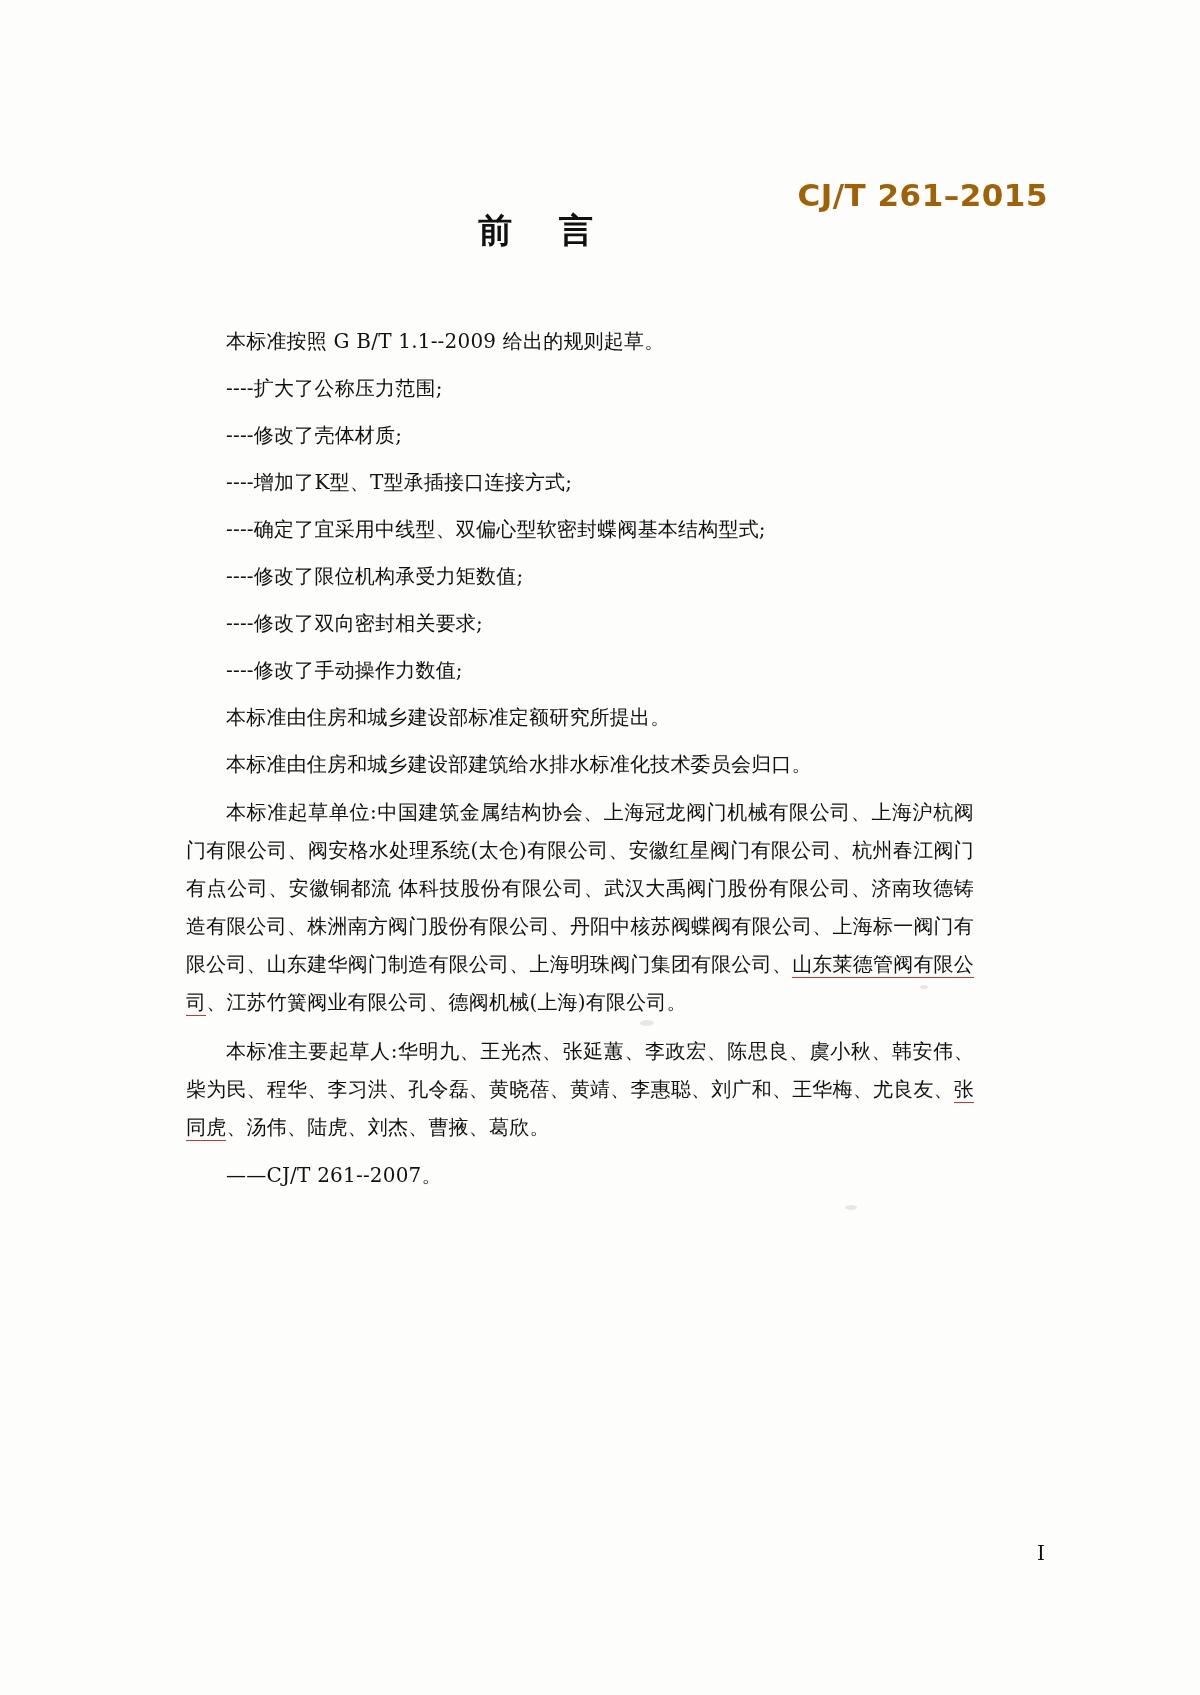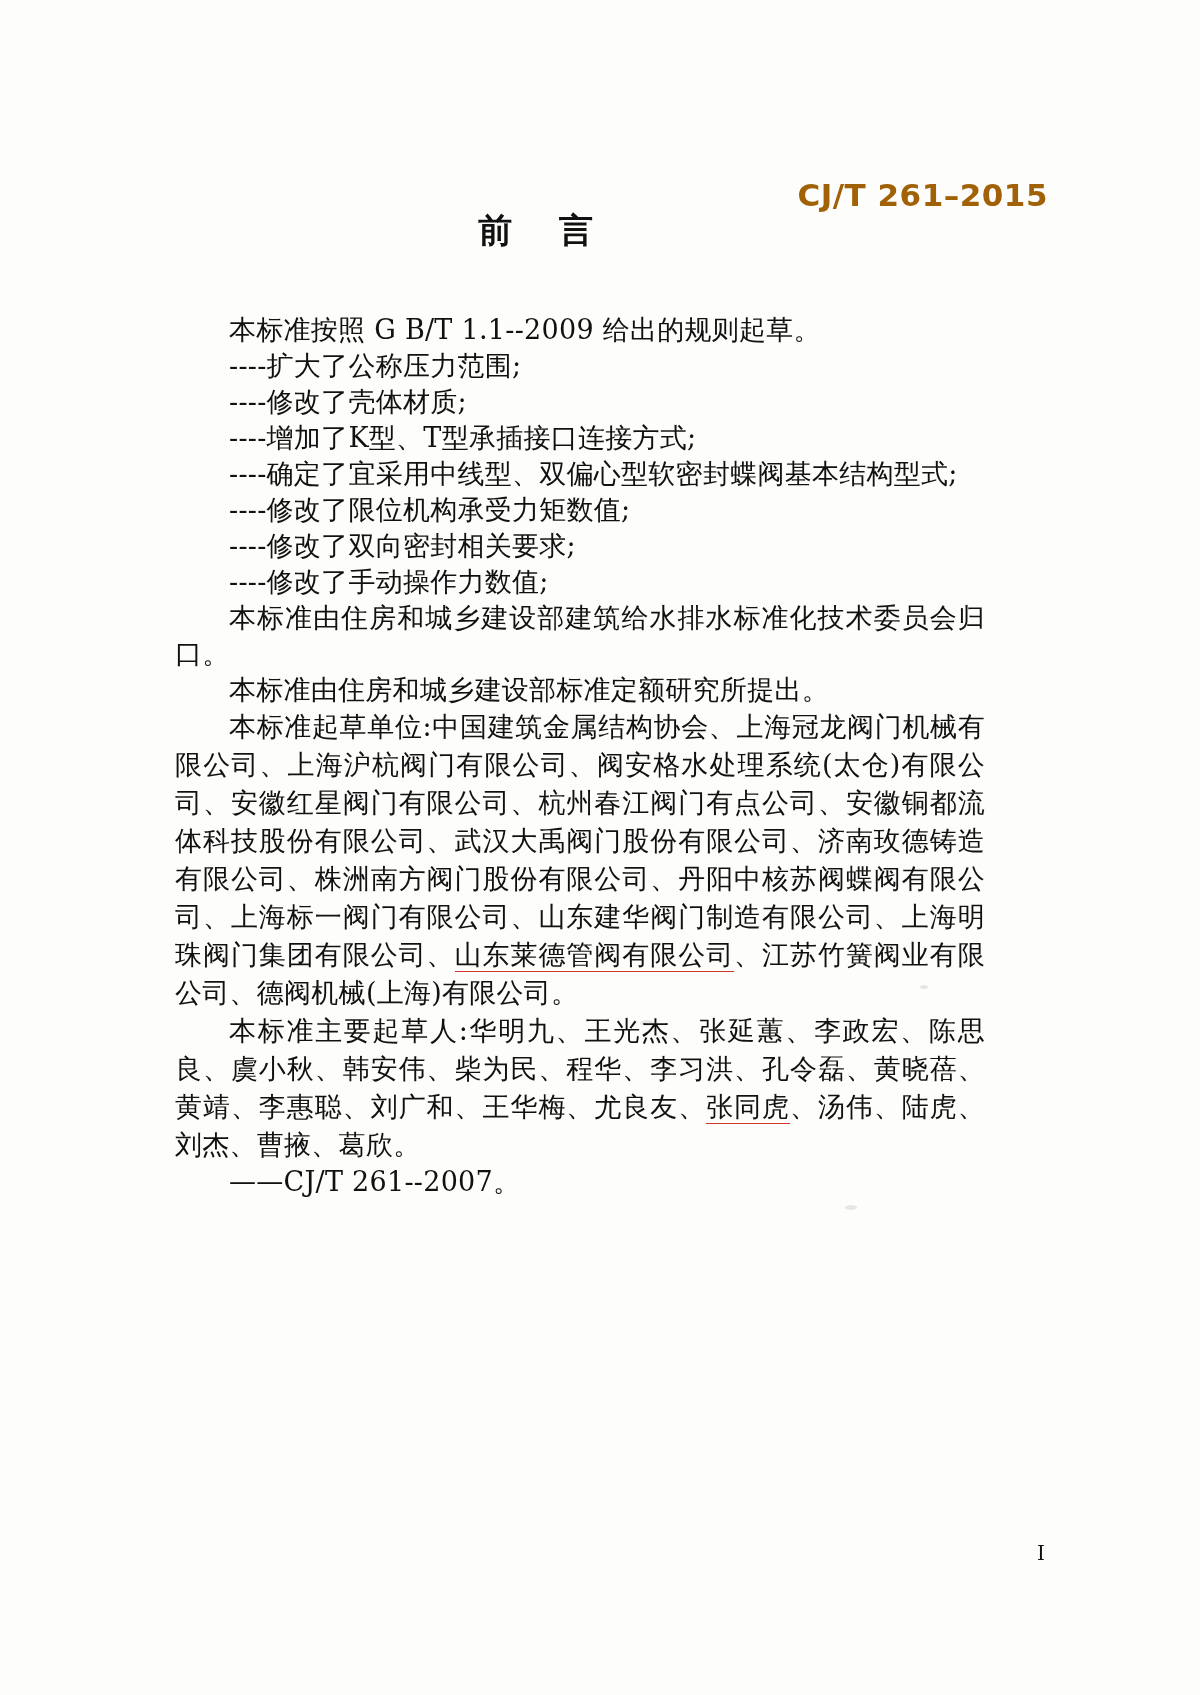--- a/index.html
+++ b/index.html
@@ -55,24 +55,24 @@
   }
 
   
   .body-block {
     position: absolute;
     left: 175px;
     top: 312px;
     width: 810px;
   }
   .para {
-    font-size: 27px;
+    font-size: 20px;
     line-height: 36px;
     letter-spacing: 0.01em;
-    margin: 0;
+    margin: 11px;
     text-align: justify;
     text-justify: inter-ideograph;
   }
   .indent-1 {
     text-indent: 2em;
   }
   .dash-item {
     padding-left: 2em;
   }
   .flow {
@@ -128,22 +128,22 @@
 
 
       <p class="para dash-item">----扩大了公称压力范围;</p>
       <p class="para dash-item">----修改了壳体材质;</p>
       <p class="para dash-item">----增加了K型、T型承插接口连接方式;</p>
       <p class="para dash-item">----确定了宜采用中线型、双偏心型软密封蝶阀基本结构型式;</p>
       <p class="para dash-item">----修改了限位机构承受力矩数值;</p>
       <p class="para dash-item">----修改了双向密封相关要求;</p>
       <p class="para dash-item">----修改了手动操作力数值;</p>
 
+      <p class="para indent-1">本标准由住房和城乡建设部标准定额研究所提出。</p>
       <p class="para indent-1">本标准由住房和城乡建设部建筑给水排水标准化技术委员会归口。</p>
-      <p class="para indent-1">本标准由住房和城乡建设部标准定额研究所提出。</p>
 
       <p class="para flow tight"><span>本标准起草单位:</span><span>中国建筑金属结构协会、上海冠龙阀门机械有限公司、上海沪杭阀门有限公司、阀安格水处理系统(太仓)有限公司、安徽红星阀门有限公司、杭州春江阀门有点公司、安徽铜都流 体科技股份有限公司、武汉大禹阀门股份有限公司、济南玫德铸造有限公司、株洲南方阀门股份有限公司、丹阳中核苏阀蝶阀有限公司、上海标一阀门有限公司、山东建华阀门制造有限公司、上海明珠阀门集团有限公司、</span><span class="ul-red">山东莱德管阀有限公司</span><span>、江苏竹簧阀业有限公司、德阀机械(上海)有限公司。</span></p>
 
       <p class="para flow tight"><span>本标准主要起草人:</span><span>华明九、王光杰、张延蕙、李政宏、陈思良、虞小秋、韩安伟、柴为民、程华、李习洪、孔令磊、黄晓蓓、黄靖、李惠聪、刘广和、王华梅、尤良友、</span><span class="ul-red">张同虎</span><span>、汤伟、陆虎、刘杰、曹掖、葛欣。</span></p>
 
       <p class="para dash-item">——CJ/T  261--2007。</p>
 
     </div>
 
     <div class="folio">I</div>

